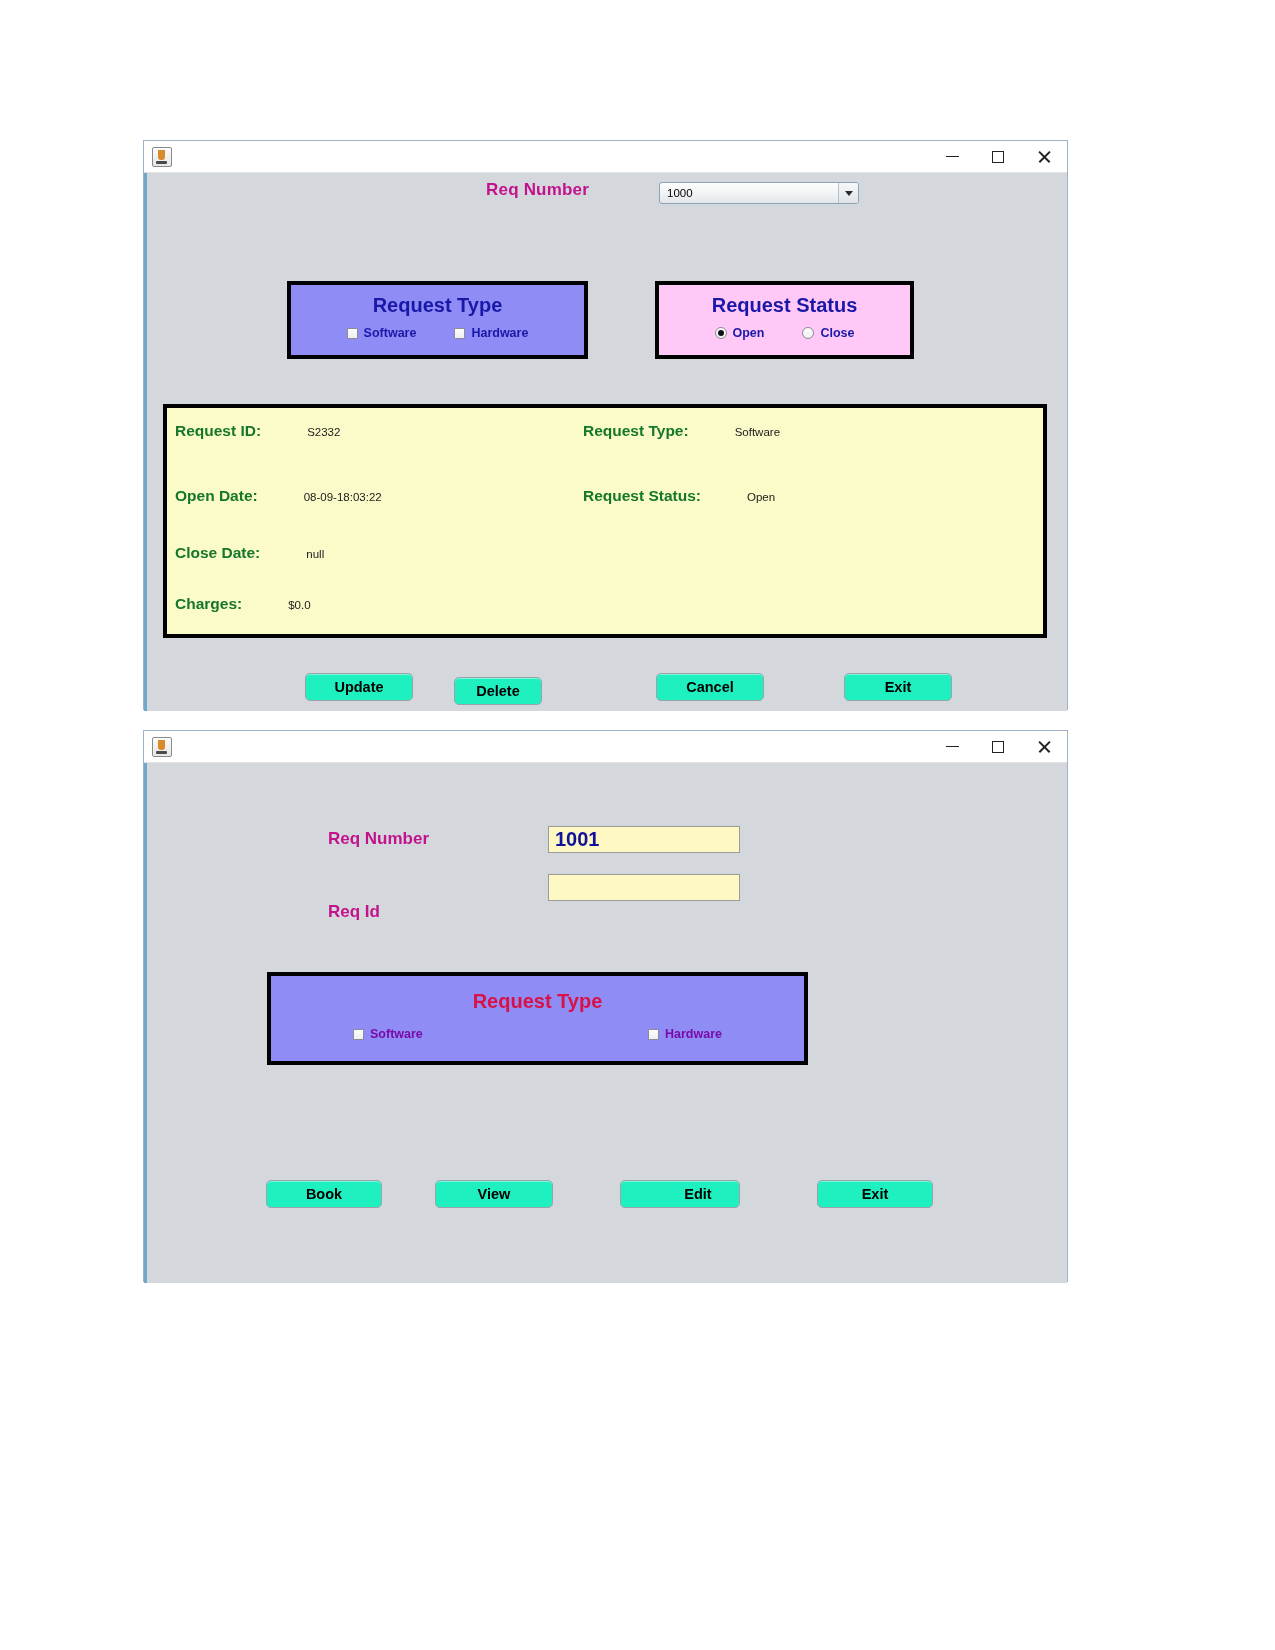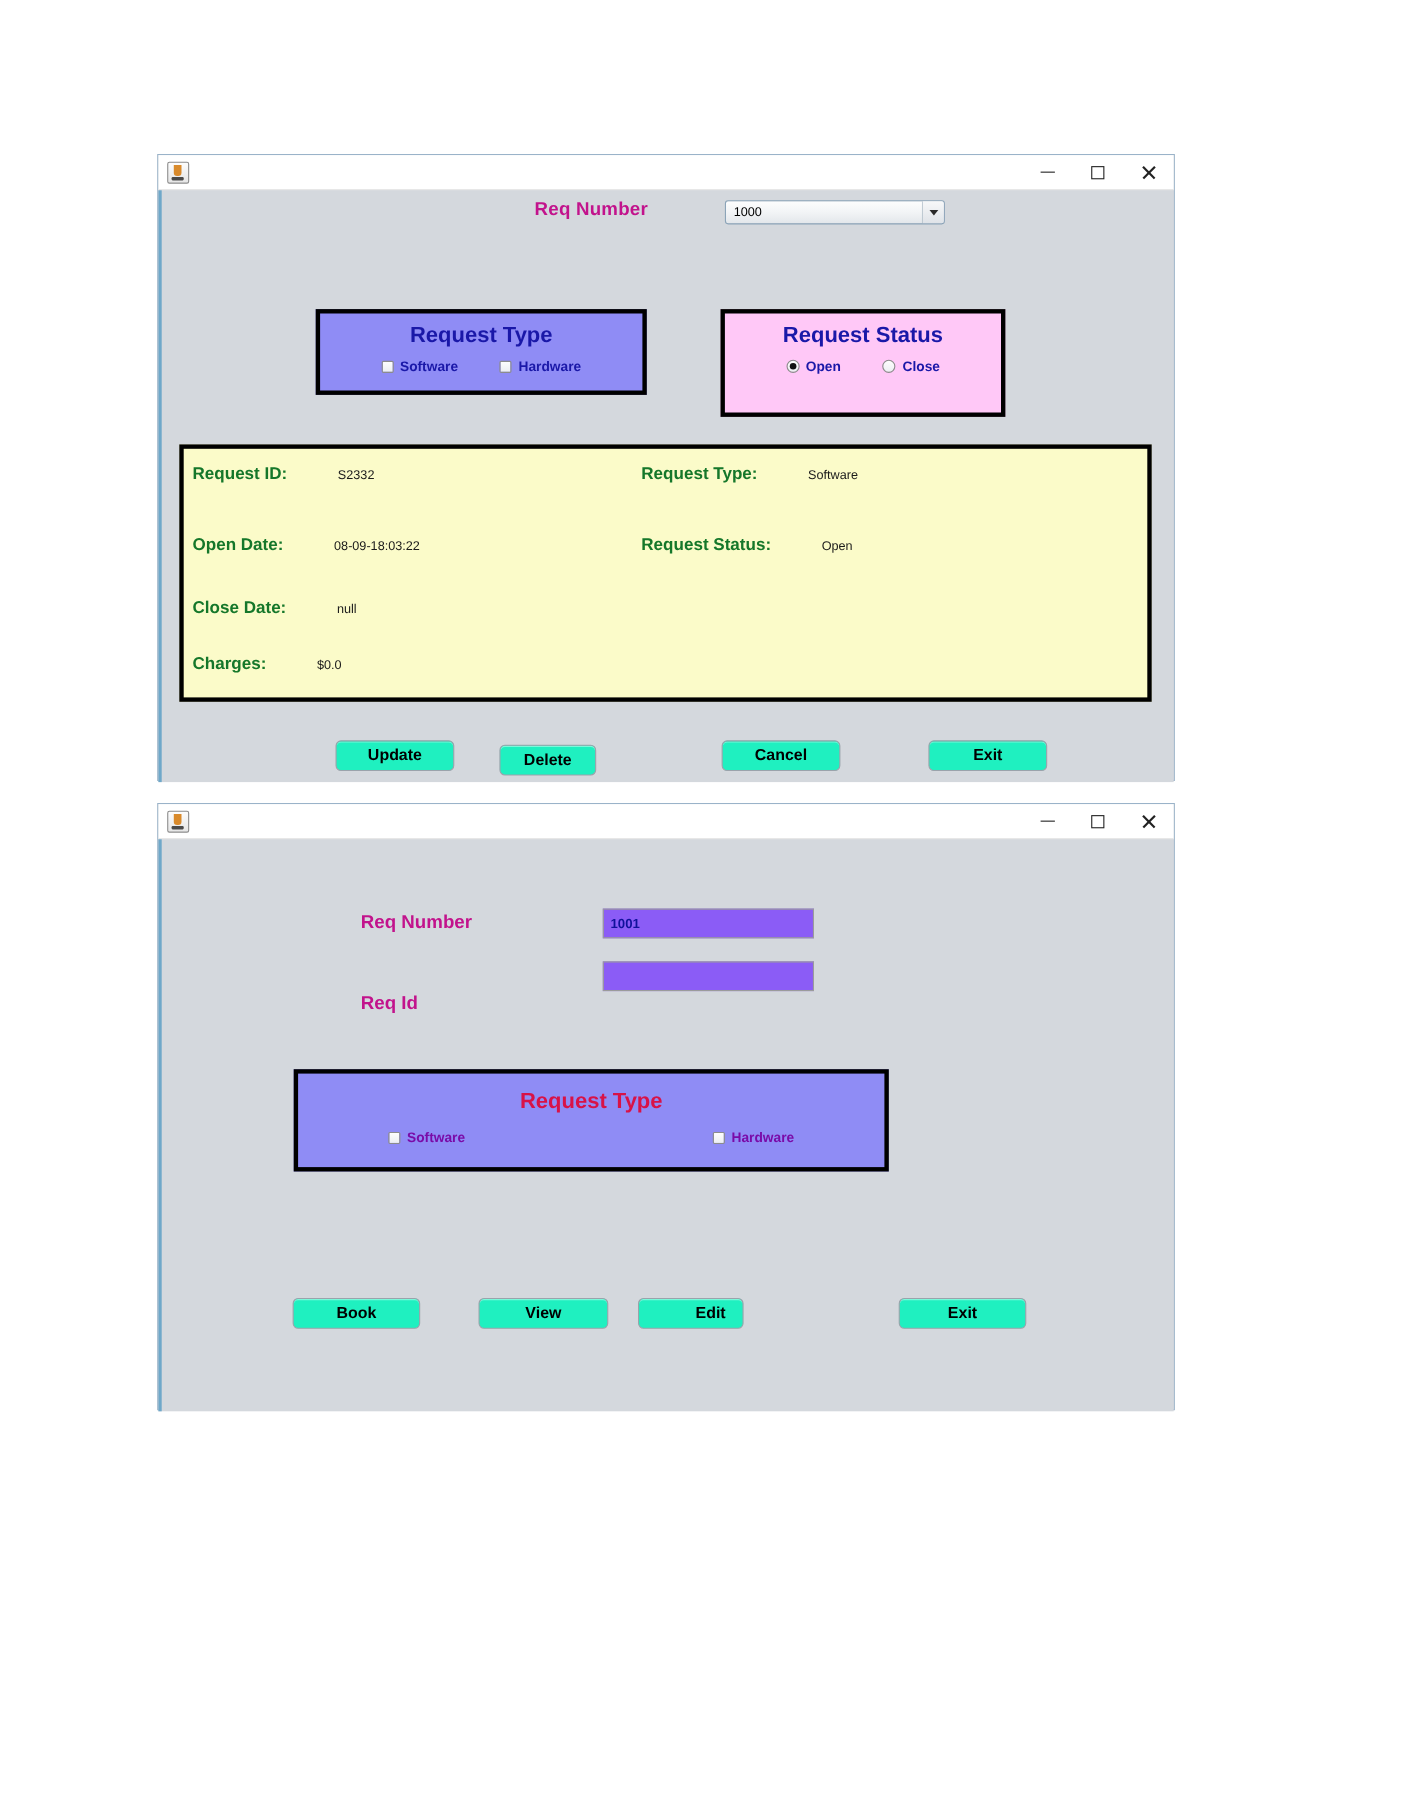--- a/index.html
+++ b/index.html
@@ -72,21 +72,21 @@
   }
   .combo-arrow span {
     width:0;height:0;border-left:4px solid transparent;border-right:4px solid transparent;
     border-top:5px solid #2a2a2a; display:block;
   }
 
   .panel-box {
     position:absolute; border:4px solid #000; box-sizing:border-box;
   }
   #panel-type1 { left:287px; top:281px; width:301px; height:78px; background:#8f8cf5; }
-  #panel-status1 { left:655px; top:281px; width:259px; height:98px; background:#ffc8f7; }
+  #panel-status1 { left:655px; top:281px; width:259px; height:78px; background:#ffc8f7; }
   .panel-title {
     text-align:center; font-weight:bold; font-size:20px; margin-top:9px;
   }
   .title-blue { color:#1a18a8; }
   .title-crimson { color:#d81247; }
   .panel-row {
     display:flex; justify-content:center; align-items:center; margin-top:9px; gap:38px;
   }
   .opt { display:flex; align-items:center; gap:6px; font-weight:bold; font-size:12.5px; }
   .opt-blue { color:#1a18a8; }
@@ -123,23 +123,23 @@
     position:absolute; color:#8f9aa4; font-size:8px; font-family:"Liberation Sans", sans-serif;
   }
 
   
   #win2 { left:143px; top:730px; width:925px; height:552px; }
   #win2 .jbody { height:520px; }
   .w2-label {
     position:absolute; color:#c2138c; font-weight:bold; font-size:17px;
   }
   .w2-input {
-    position:absolute; height:27px; background:#8b5cf6; border:1px solid #9b9b9b;
+    position:absolute; height:27px; background:#fef9c3; border:1px solid #9b9b9b;
     box-sizing:border-box; display:flex; align-items:center;
-    font-weight:bold; font-size:12px; color:#10119c; padding-left:6px;
+    font-weight:bold; font-size:20px; color:#10119c; padding-left:6px;
   }
   #panel-type2 {
     position:absolute; left:267px; top:972px; width:541px; height:93px;
     border:4px solid #000; background:#8f8cf5; box-sizing:border-box;
   }
   .p2-row { display:flex; justify-content:space-between; padding:0 82px; margin-top:14px; }
 </style>
 </head>
 <body>
 
@@ -276,16 +276,16 @@
       </label>
       <label class="opt opt-purple">
         <i class="cbox"></i>
         <span>Hardware</span>
       </label>
     </div>
   </div>
 
   <div class="btn" style="left:266px; top:1180px; width:116px;">Book</div>
   <div class="btn" style="left:435px; top:1180px; width:118px;">View</div>
-  <div class="btn" style="left:580px; top:1180px; width:96px;padding-left:36px;">Edit</div>
+  <div class="btn" style="left:620px; top:1180px; width:120px;padding-left:36px;">Edit</div>
   <div class="btn" style="left:817px; top:1180px; width:116px;">Exit</div>
 
 </div>
 
 </body></html>

